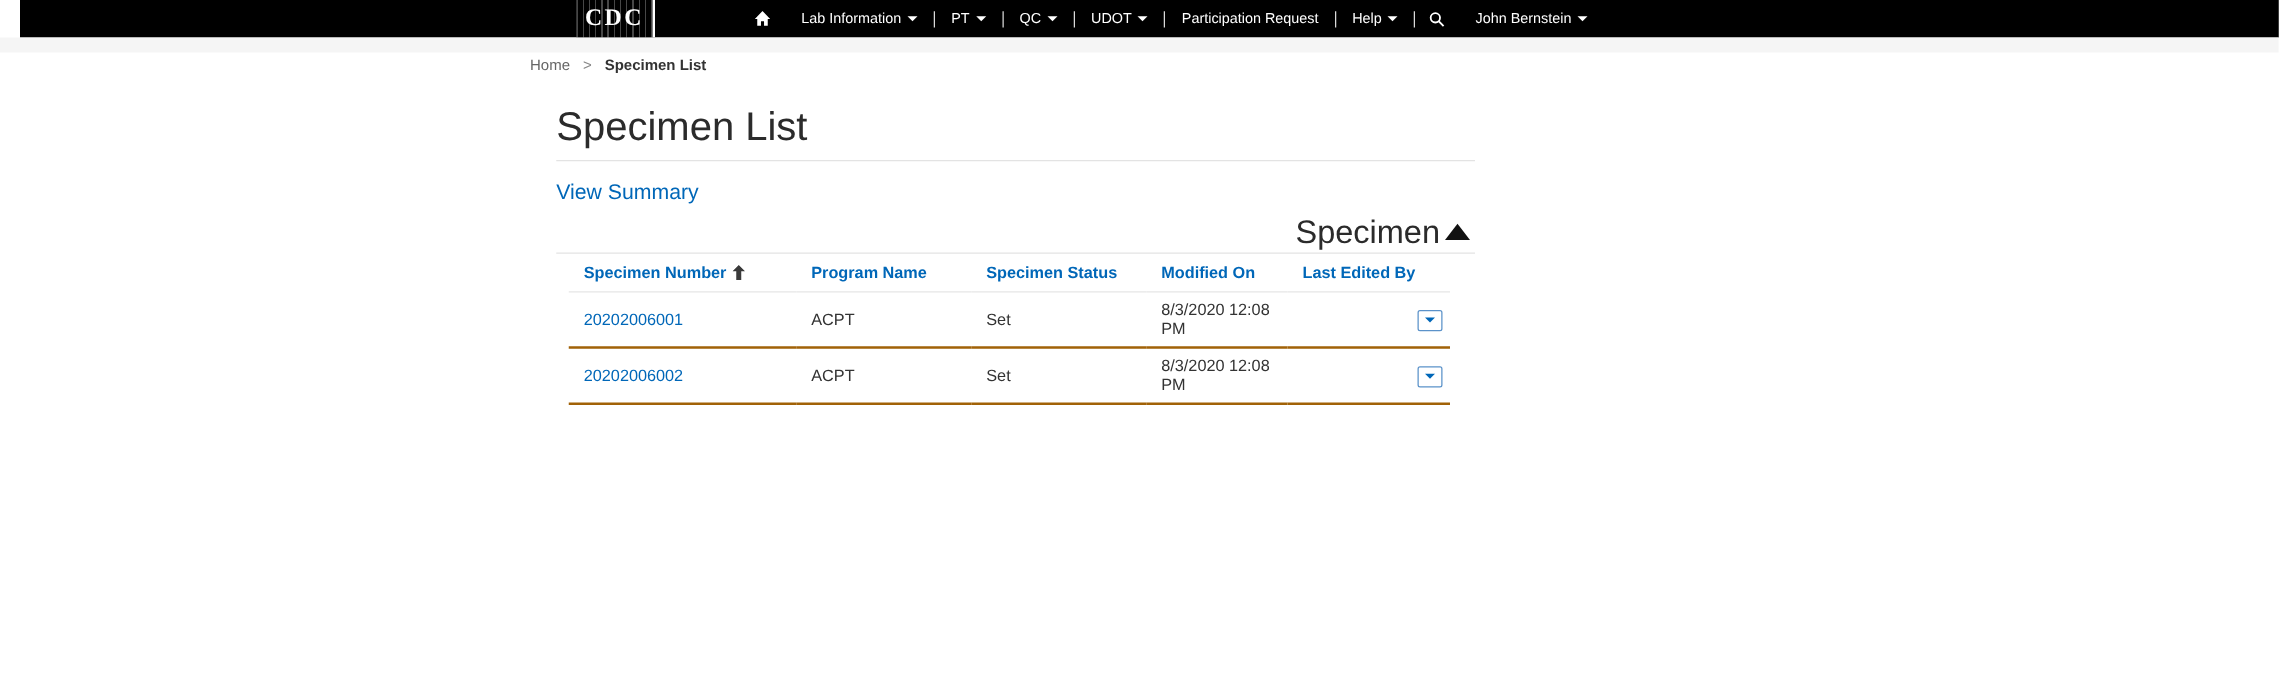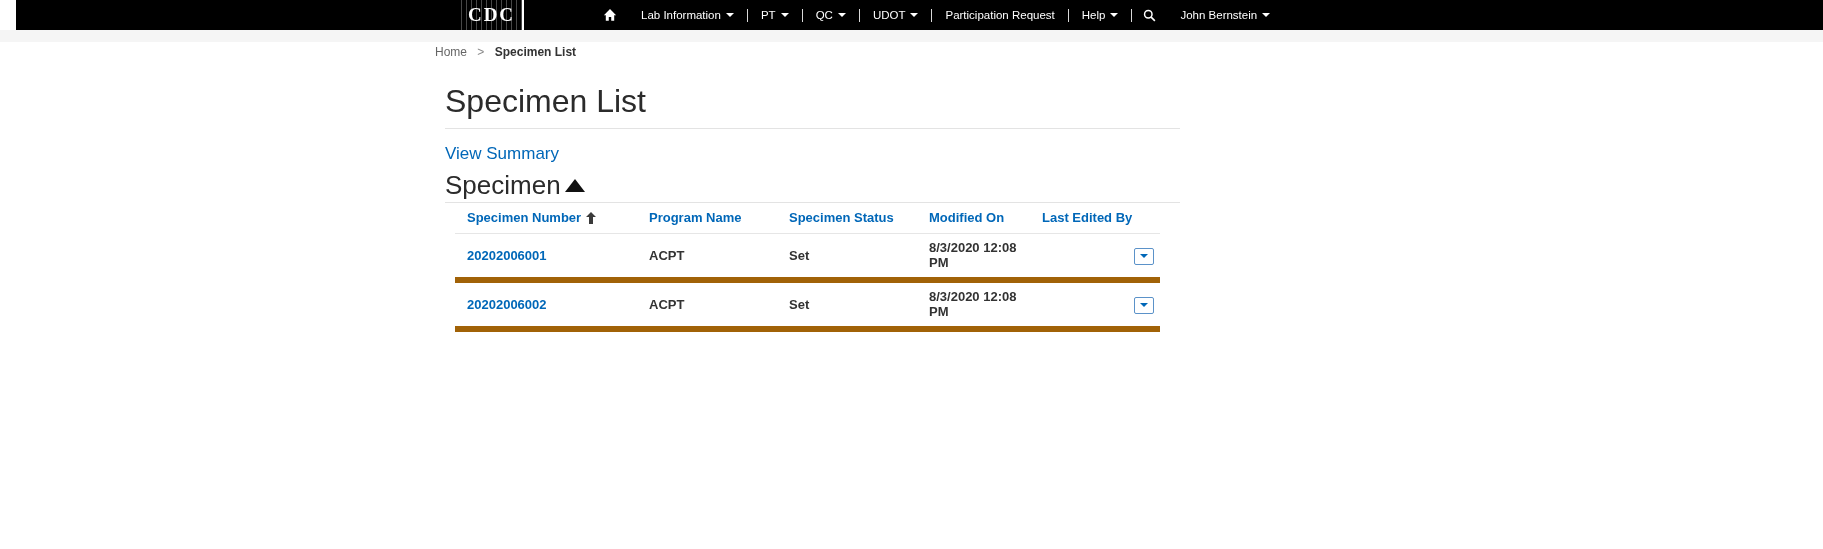--- a/index.html
+++ b/index.html
@@ -17,46 +17,46 @@
   .nav-item { display:flex; align-items:center; height:30px; padding:0 13px; color:#fff;
     font-size:11.5px; white-space:nowrap; text-decoration:none; cursor:pointer; }
   .nav-item.icon-item { padding:0 11px; }
   .caret { display:inline-block; width:0; height:0; border-left:4px solid transparent;
     border-right:4px solid transparent; border-top:4px solid #fff; margin-left:5px; }
   .nav-sep { width:1px; height:13px; background:rgba(255,255,255,.85); }
 
   .sub-band { position:absolute; top:30px; left:0; width:100%; height:12px; background:#f5f5f5; }
 
   
-  .breadcrumb { position:absolute; top:45px; left:435px; font-size:12px; color:#666; }
+  .breadcrumb { position:absolute; top:45px; left:424px; font-size:12px; color:#666; }
   .breadcrumb a { color:#666; text-decoration:none; cursor:pointer; }
   .bc-sep { margin:0 7px; color:#888; }
   .bc-current { color:#333; font-weight:bold; }
 
   
   .page-title { position:absolute; top:83px; left:445px; font-size:32px; font-weight:400; color:#2b2b2b; }
   .hr1 { position:absolute; top:128px; left:445px; width:735px; height:1px; background:#e3e3e3; }
   .view-summary { position:absolute; top:144px; left:445px; font-size:17px;
     color:var(--link,#0067b8); text-decoration:none; cursor:pointer; }
   .section-header { position:absolute; top:167px; left:445px; width:735px; height:36px;
-    display:flex; align-items:center; justify-content:flex-start; }
+    display:flex; align-items:center; justify-content:flex-end; }
   .section-title { font-size:26px; font-weight:400; color:#2b2b2b; }
   .collapse-btn { background:none; border:none; cursor:pointer; padding:2px 4px; }
   .triangle-up { display:block; width:0; height:0; border-left:10px solid transparent;
     border-right:10px solid transparent; border-bottom:13px solid #111; }
   .hr2 { position:absolute; top:202px; left:445px; width:735px; height:1px; background:#e3e3e3; }
 
   
   .table-wrap { position:absolute; top:204px; left:455px; width:705px; }
   table { border-collapse:collapse; width:705px; table-layout:fixed; font-size:13px; }
   col.c1{width:182px} col.c2{width:140px} col.c3{width:140px} col.c4{width:113px} col.c5{width:98px} col.c6{width:32px}
   th { text-align:left; padding:6px 6px 8px 12px; border-bottom:1px solid #e6e6e6;margin-top:40px; }
   .col-link { color:var(--link,#0067b8); font-weight:bold; font-size:13px; text-decoration:none;
     cursor:pointer; display:inline-flex; align-items:center; gap:5px; white-space:nowrap; }
-  td { padding:6px 6px 7px 12px; border-bottom:6px solid #a16207; color:#333; height:27px; vertical-align:middle;font-weight:bold; }
+  td { padding:6px 6px 7px 12px; border-bottom:2px solid #a16207; color:#333; height:27px; vertical-align:middle; }
   .link { color:var(--link,#0067b8); text-decoration:none; cursor:pointer; }
   .action-cell { padding:3px 2px; text-align:center; }
   .row-action { width:20px; height:17px; background:#fff; border:1px solid #5b92c9; border-radius:2px;
     cursor:pointer; display:inline-flex; align-items:center; justify-content:center; }
   .caret-blue { border-top-color:var(--link,#0067b8); margin-left:0; }
   .sort-icon { display:inline-block; }
 </style>
 </head>
 <body>
 

